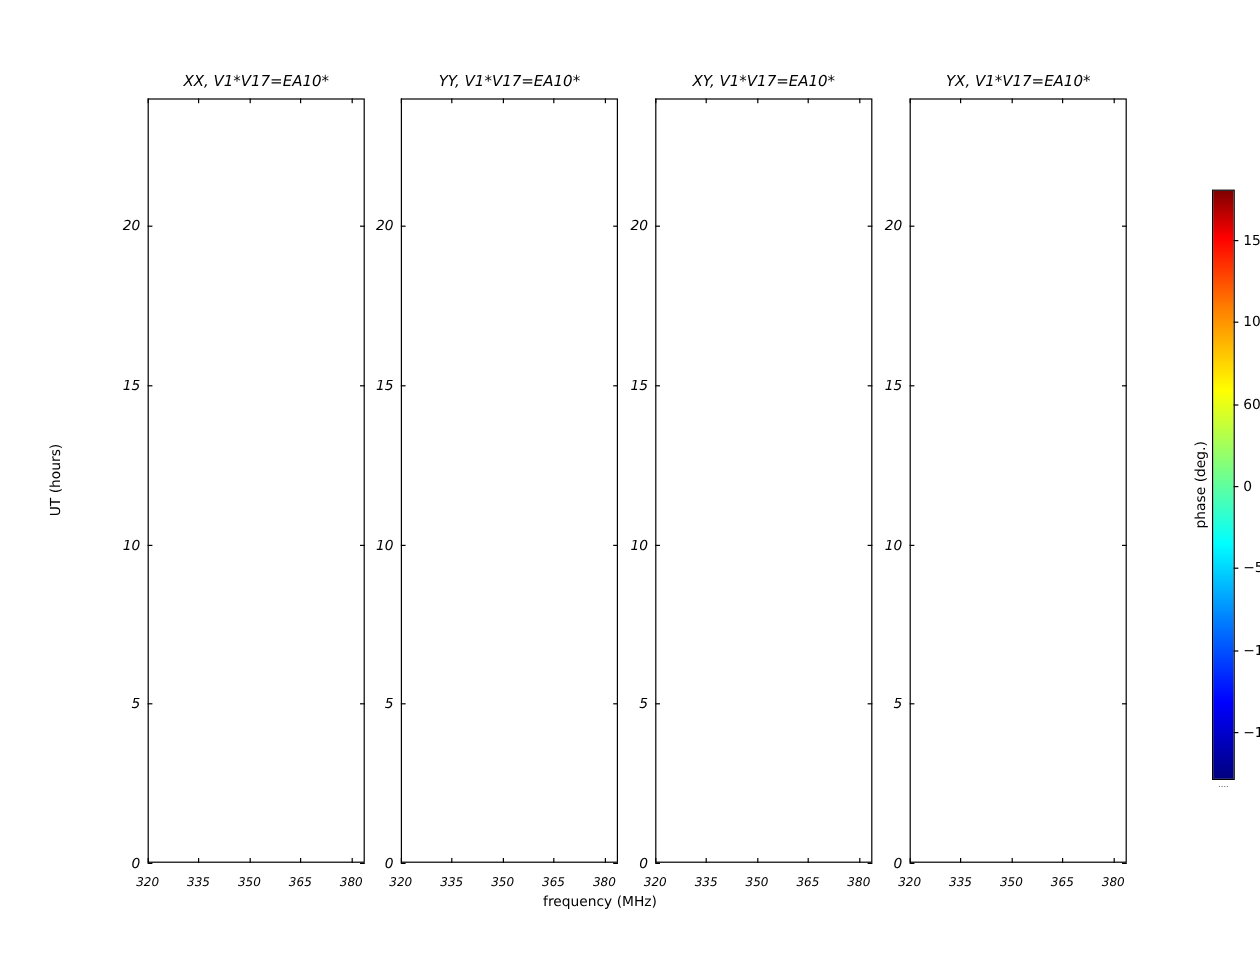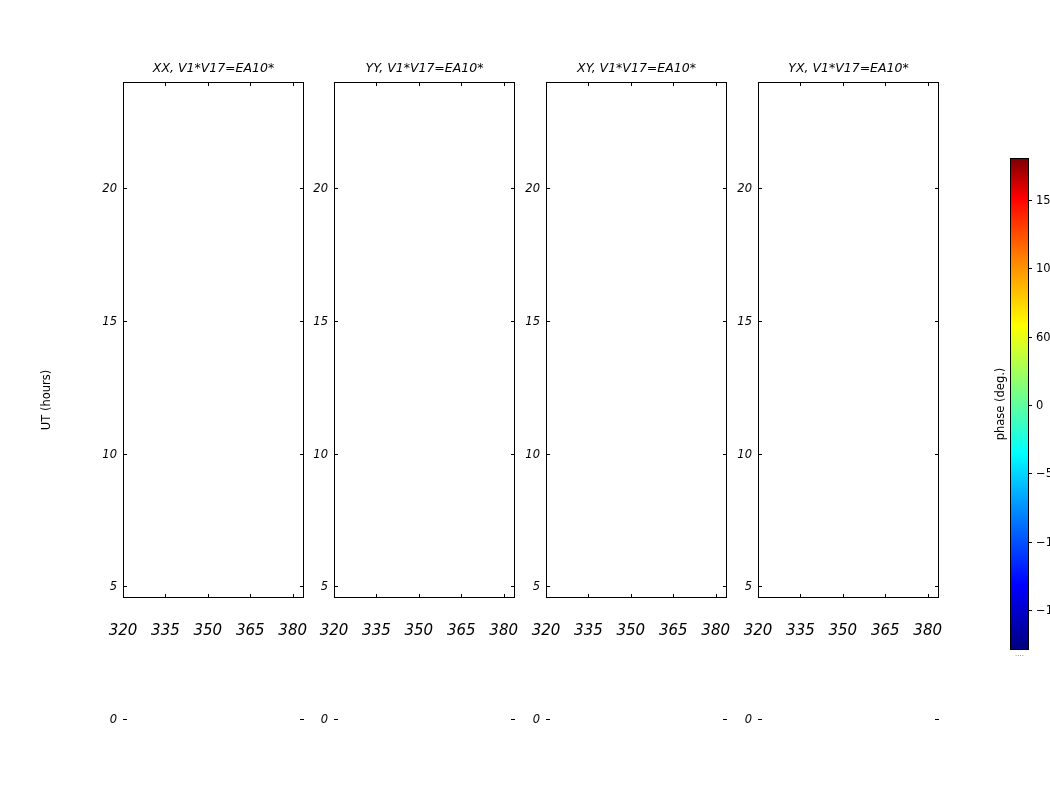--- a/index.html
+++ b/index.html
@@ -26,21 +26,21 @@
     top: 11px;
     left: 0;
     width: 1050px;
     text-align: center;
     font-size: 12px;
     color: #000;
   }
   .panel {
     position: absolute;
     top: 82px;
-    height: 516px;
+    height: 637px;
     width: 181px;
     font-style: italic;
   }
   .panel .axes-frame {
     position: absolute;
     left: 0; top: 0;
     width: 100%;
     height: 100%;
     border: 1.1px solid #000;
     background: #ffffff;
@@ -88,23 +88,23 @@
   .xtick-t {
     position: absolute;
     top: 0;
     height: 4px;
     width: 0;
     border-left: 1px solid #000;
   }
   .xticklabel {
     position: absolute;
     top: 100%;
-    margin-top: 23px;
+    margin-top: 11px;
     transform: translateX(-50%);
-    font-size: 15px;
+    font-size: 10px;
     white-space: nowrap;
   }
   .ylabel {
     position: absolute;
     left: 46px;
     top: 400px;
     transform: translate(-50%, -50%) rotate(-90deg);
     font-size: 11.5px;
     white-space: nowrap;
   }
@@ -312,20 +312,21 @@
       <div class="xticklabel" style="left: 84.8438px;">350</div>
       <div class="xtick" style="left: 127.266px;"></div>
       <div class="xtick-t" style="left: 127.266px;"></div>
       <div class="xticklabel" style="left: 127.266px;">365</div>
       <div class="xtick" style="left: 169.688px;"></div>
       <div class="xtick-t" style="left: 169.688px;"></div>
       <div class="xticklabel" style="left: 169.688px;">380</div>
     </div>
 
   <div class="ylabel">UT (hours)</div>
+  <div class="xlabel">frequency (MHz)</div>
 
   <div id="colorbar">
       <div class="cb-tick" style="top: 451px;"></div>
       <div class="cb-ticklabel" style="top: 451px;">−150</div>
       <div class="cb-tick" style="top: 382.667px;"></div>
       <div class="cb-ticklabel" style="top: 382.667px;">−100</div>
       <div class="cb-tick" style="top: 314.333px;"></div>
       <div class="cb-ticklabel" style="top: 314.333px;">−50</div>
       <div class="cb-tick" style="top: 246px;"></div>
       <div class="cb-ticklabel" style="top: 246px;">0</div>

